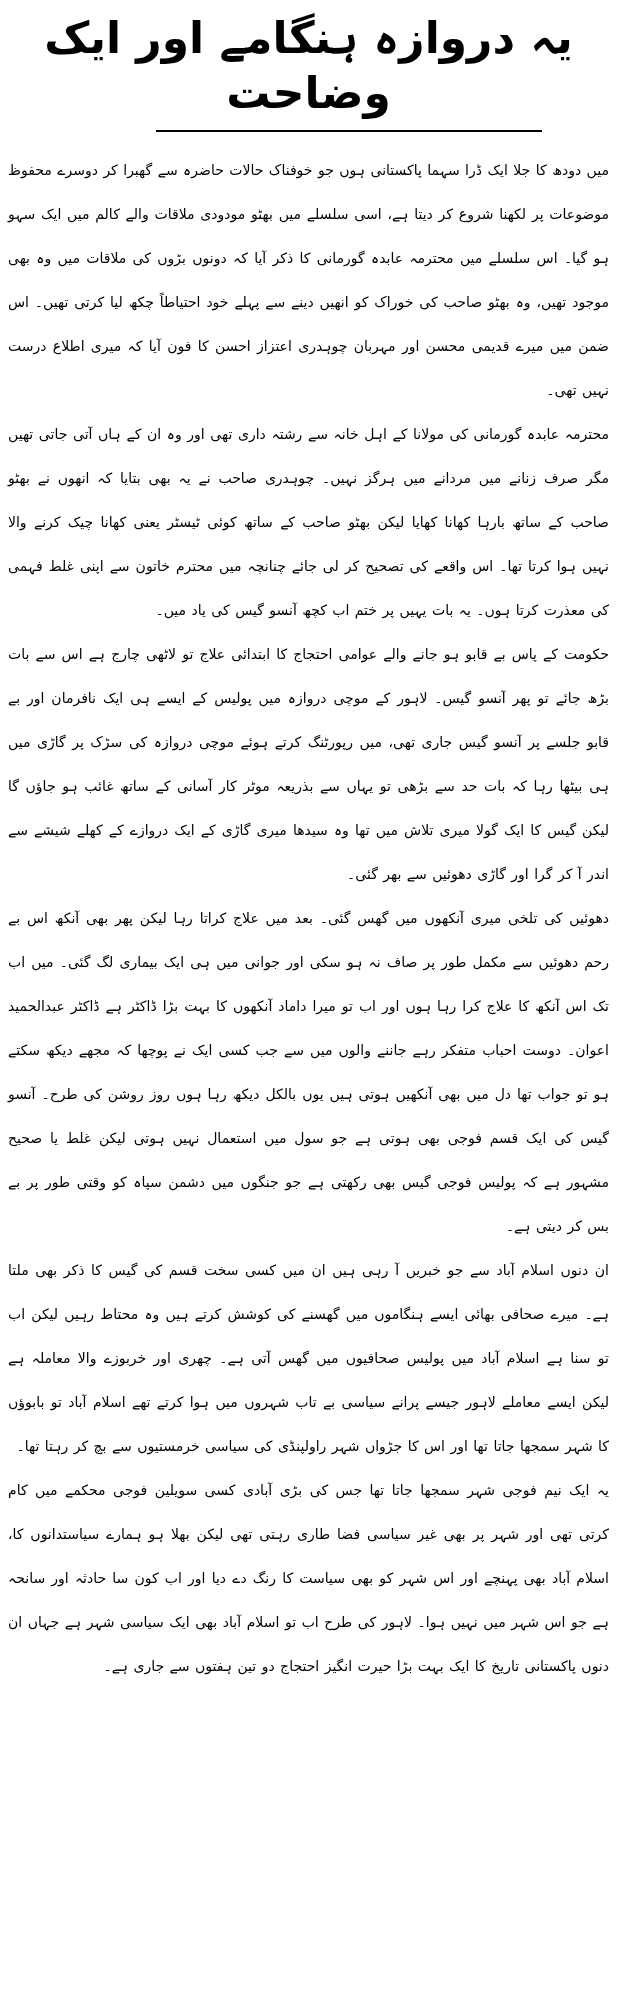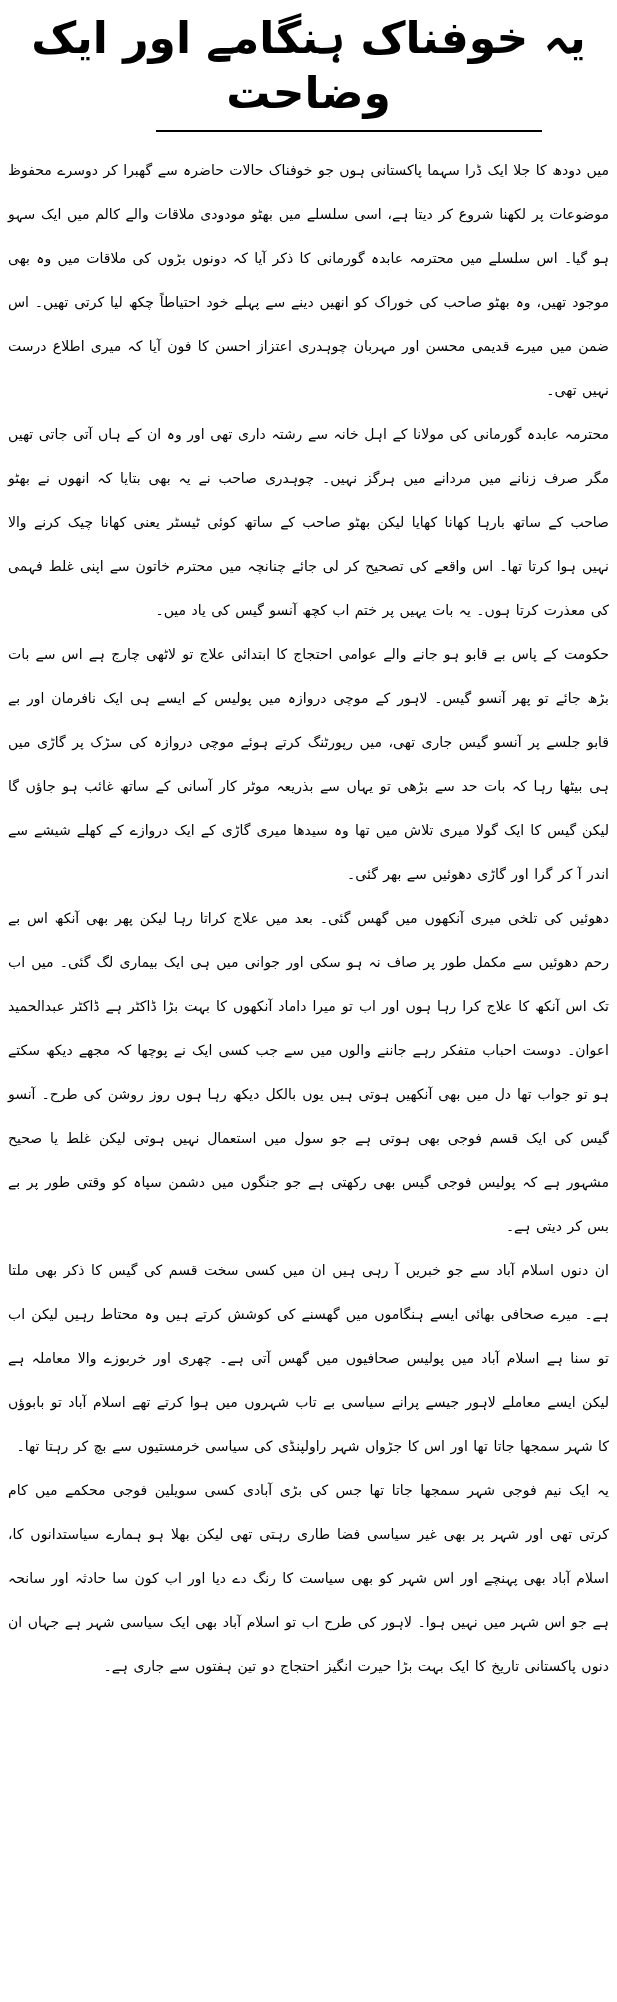--- a/index.html
+++ b/index.html
@@ -47,21 +47,21 @@
     word-spacing: 1px;
     color: #000000;
     font-family: "DejaVu Serif", "DejaVu Sans", serif;
   }
 </style>
 </head>
 <body>
 
 <div class="page">
 
-  <h1 class="article-title">یہ خوفناک ہنگامے اور ایک وضاحت</h1>
+  <h1 class="article-title">یہ دروازہ ہنگامے اور ایک وضاحت</h1>
 
   <div class="title-underline"></div>
 
   <div class="article-body">
     <p>میں دودھ کا جلا ایک ڈرا سہما پاکستانی ہوں جو خوفناک حالات حاضرہ سے گھبرا کر دوسرے محفوظ موضوعات پر لکھنا شروع کر دیتا ہے، اسی سلسلے میں بھٹو مودودی ملاقات والے کالم میں ایک سہو ہو گیا۔ اس سلسلے میں محترمہ عابدہ گورمانی کا ذکر آیا کہ دونوں بڑوں کی ملاقات میں وہ بھی موجود تھیں، وہ بھٹو صاحب کی خوراک کو انھیں دینے سے پہلے خود احتیاطاً چکھ لیا کرتی تھیں۔ اس ضمن میں میرے قدیمی محسن اور مہربان چوہدری اعتزاز احسن کا فون آیا کہ میری اطلاع درست نہیں تھی۔</p>
     <p>محترمہ عابدہ گورمانی کی مولانا کے اہل خانہ سے رشتہ داری تھی اور وہ ان کے ہاں آتی جاتی تھیں مگر صرف زنانے میں مردانے میں ہرگز نہیں۔ چوہدری صاحب نے یہ بھی بتایا کہ انھوں نے بھٹو صاحب کے ساتھ بارہا کھانا کھایا لیکن بھٹو صاحب کے ساتھ کوئی ٹیسٹر یعنی کھانا چیک کرنے والا نہیں ہوا کرتا تھا۔ اس واقعے کی تصحیح کر لی جائے چنانچہ میں محترم خاتون سے اپنی غلط فہمی کی معذرت کرتا ہوں۔ یہ بات یہیں پر ختم اب کچھ آنسو گیس کی یاد میں۔</p>
     <p>حکومت کے پاس بے قابو ہو جانے والے عوامی احتجاج کا ابتدائی علاج تو لاٹھی چارج ہے اس سے بات بڑھ جائے تو پھر آنسو گیس۔ لاہور کے موچی دروازہ میں پولیس کے ایسے ہی ایک نافرمان اور بے قابو جلسے پر آنسو گیس جاری تھی، میں رپورٹنگ کرتے ہوئے موچی دروازہ کی سڑک پر گاڑی میں ہی بیٹھا رہا کہ بات حد سے بڑھی تو یہاں سے بذریعہ موٹر کار آسانی کے ساتھ غائب ہو جاؤں گا لیکن گیس کا ایک گولا میری تلاش میں تھا وہ سیدھا میری گاڑی کے ایک دروازے کے کھلے شیشے سے اندر آ کر گرا اور گاڑی دھوئیں سے بھر گئی۔</p>
     <p>دھوئیں کی تلخی میری آنکھوں میں گھس گئی۔ بعد میں علاج کراتا رہا لیکن پھر بھی آنکھ اس بے رحم دھوئیں سے مکمل طور پر صاف نہ ہو سکی اور جوانی میں ہی ایک بیماری لگ گئی۔ میں اب تک اس آنکھ کا علاج کرا رہا ہوں اور اب تو میرا داماد آنکھوں کا بہت بڑا ڈاکٹر ہے ڈاکٹر عبدالحمید اعوان۔ دوست احباب متفکر رہے جاننے والوں میں سے جب کسی ایک نے پوچھا کہ مجھے دیکھ سکتے ہو تو جواب تھا دل میں بھی آنکھیں ہوتی ہیں یوں بالکل دیکھ رہا ہوں روز روشن کی طرح۔ آنسو گیس کی ایک قسم فوجی بھی ہوتی ہے جو سول میں استعمال نہیں ہوتی لیکن غلط یا صحیح مشہور ہے کہ پولیس فوجی گیس بھی رکھتی ہے جو جنگوں میں دشمن سپاہ کو وقتی طور پر بے بس کر دیتی ہے۔</p>
     <p>ان دنوں اسلام آباد سے جو خبریں آ رہی ہیں ان میں کسی سخت قسم کی گیس کا ذکر بھی ملتا ہے۔ میرے صحافی بھائی ایسے ہنگاموں میں گھسنے کی کوشش کرتے ہیں وہ محتاط رہیں لیکن اب تو سنا ہے اسلام آباد میں پولیس صحافیوں میں گھس آتی ہے۔ چھری اور خربوزے والا معاملہ ہے لیکن ایسے معاملے لاہور جیسے پرانے سیاسی بے تاب شہروں میں ہوا کرتے تھے اسلام آباد تو بابوؤں کا شہر سمجھا جاتا تھا اور اس کا جڑواں شہر راولپنڈی کی سیاسی خرمستیوں سے بچ کر رہتا تھا۔</p>
     <p>یہ ایک نیم فوجی شہر سمجھا جاتا تھا جس کی بڑی آبادی کسی سویلین فوجی محکمے میں کام کرتی تھی اور شہر پر بھی غیر سیاسی فضا طاری رہتی تھی لیکن بھلا ہو ہمارے سیاستدانوں کا، اسلام آباد بھی پہنچے اور اس شہر کو بھی سیاست کا رنگ دے دیا اور اب کون سا حادثہ اور سانحہ ہے جو اس شہر میں نہیں ہوا۔ لاہور کی طرح اب تو اسلام آباد بھی ایک سیاسی شہر ہے جہاں ان دنوں پاکستانی تاریخ کا ایک بہت بڑا حیرت انگیز احتجاج دو تین ہفتوں سے جاری ہے۔</p>

